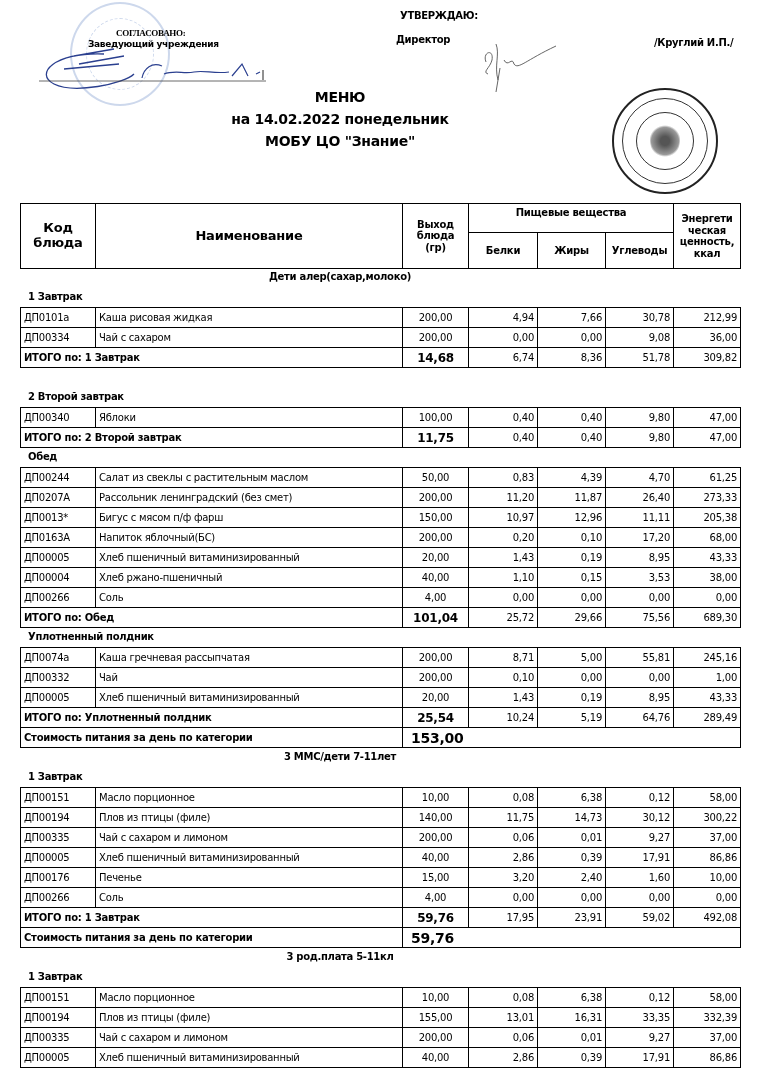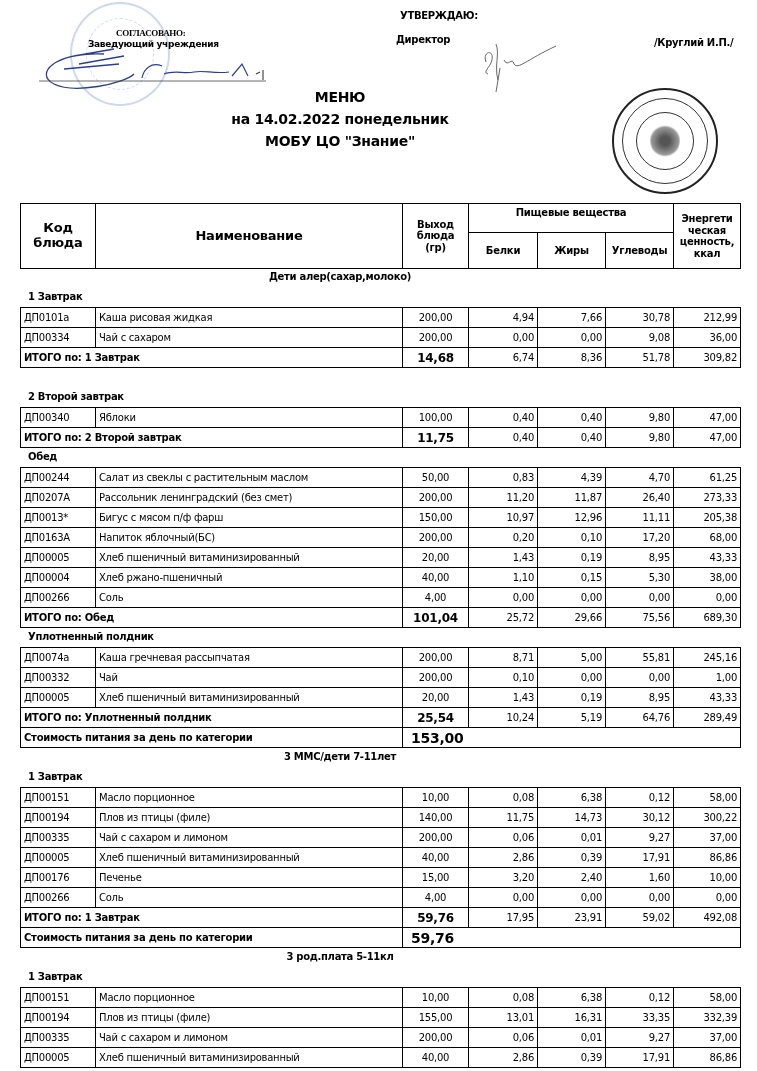--- a/index.html
+++ b/index.html
@@ -242,21 +242,21 @@
     <td class="r">0,19</td>
     <td class="r">8,95</td>
     <td class="r">43,33</td>
   </tr>
   <tr>
     <td>ДП00004</td>
     <td>Хлеб ржано-пшеничный</td>
     <td class="c">40,00</td>
     <td class="r">1,10</td>
     <td class="r">0,15</td>
-    <td class="r">5,30</td>
+    <td class="r">3,53</td>
     <td class="r">38,00</td>
   </tr>
   <tr>
     <td>ДП00266</td>
     <td>Соль</td>
     <td class="c">4,00</td>
     <td class="r">0,00</td>
     <td class="r">0,00</td>
     <td class="r">0,00</td>
     <td class="r">0,00</td>

